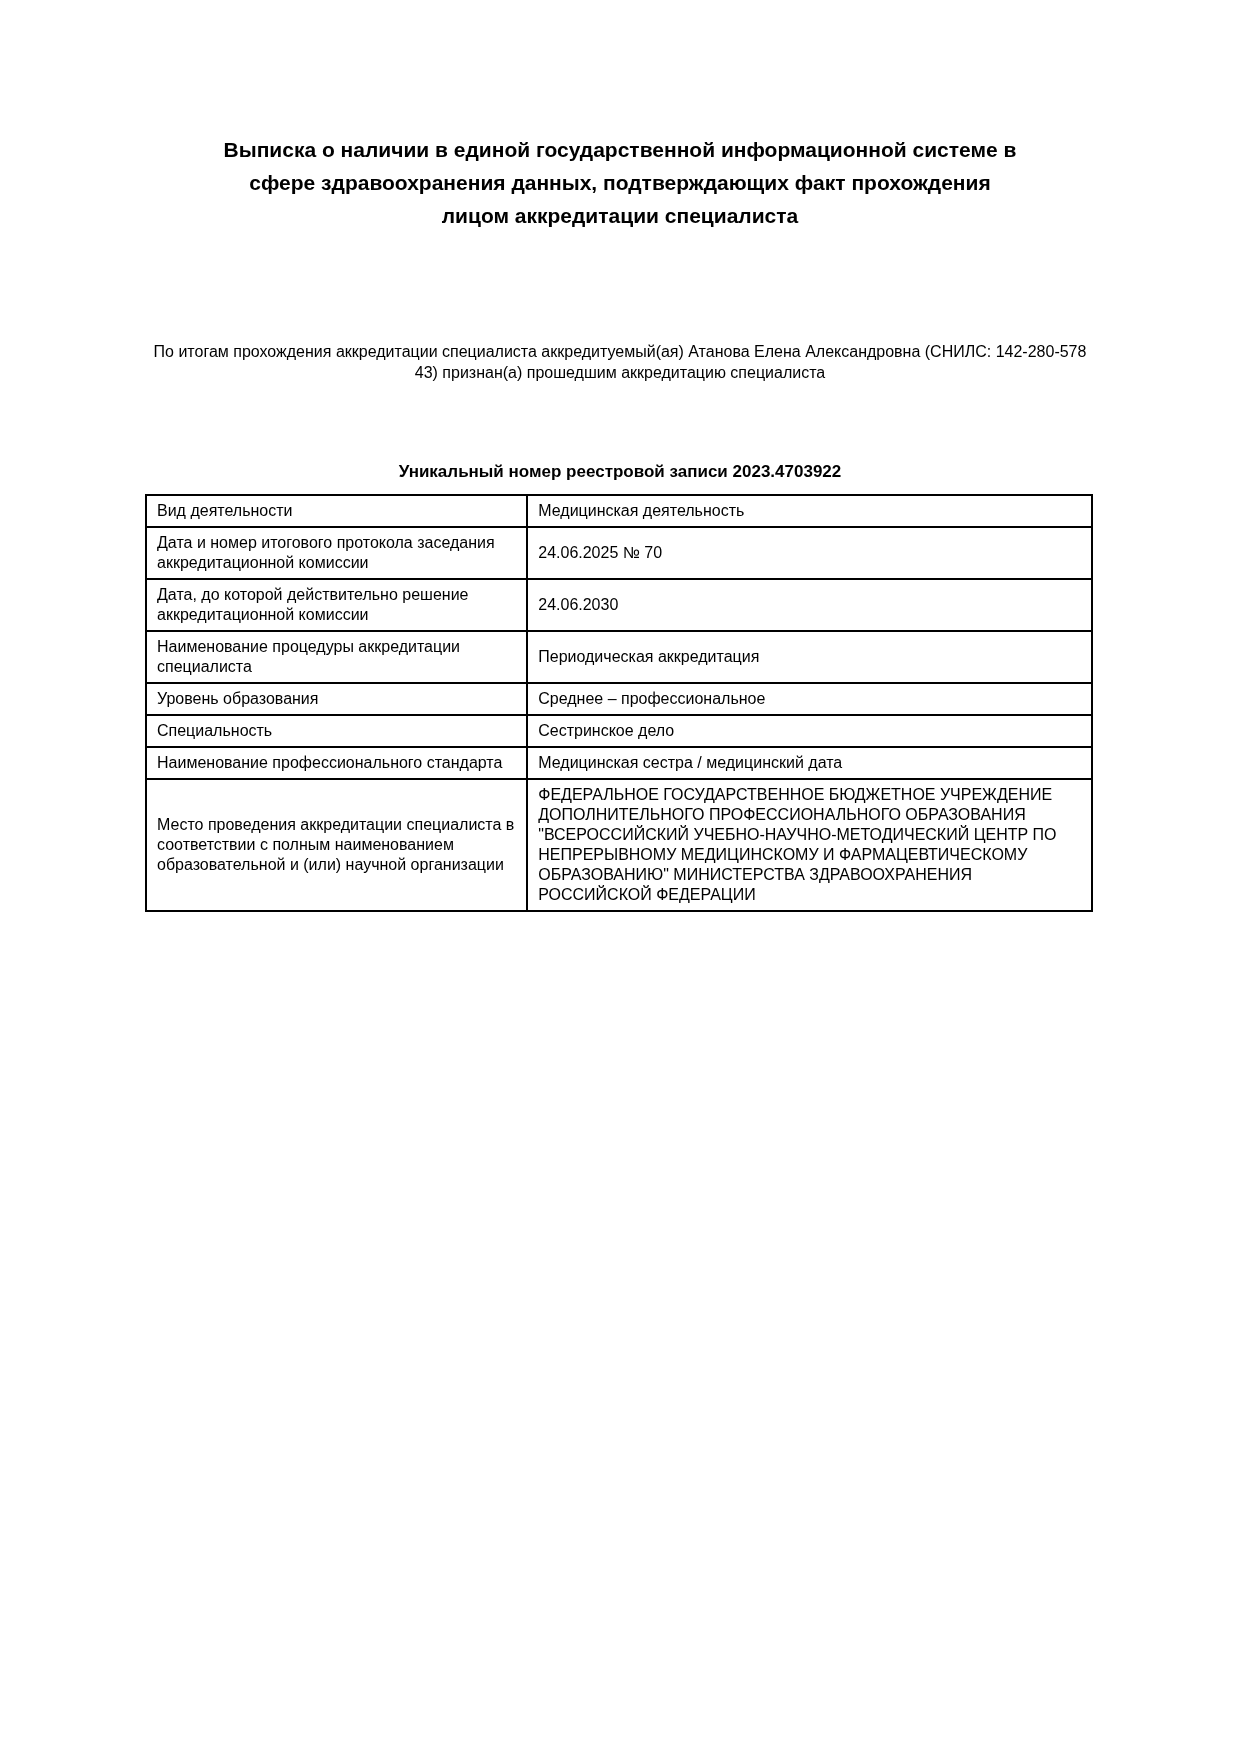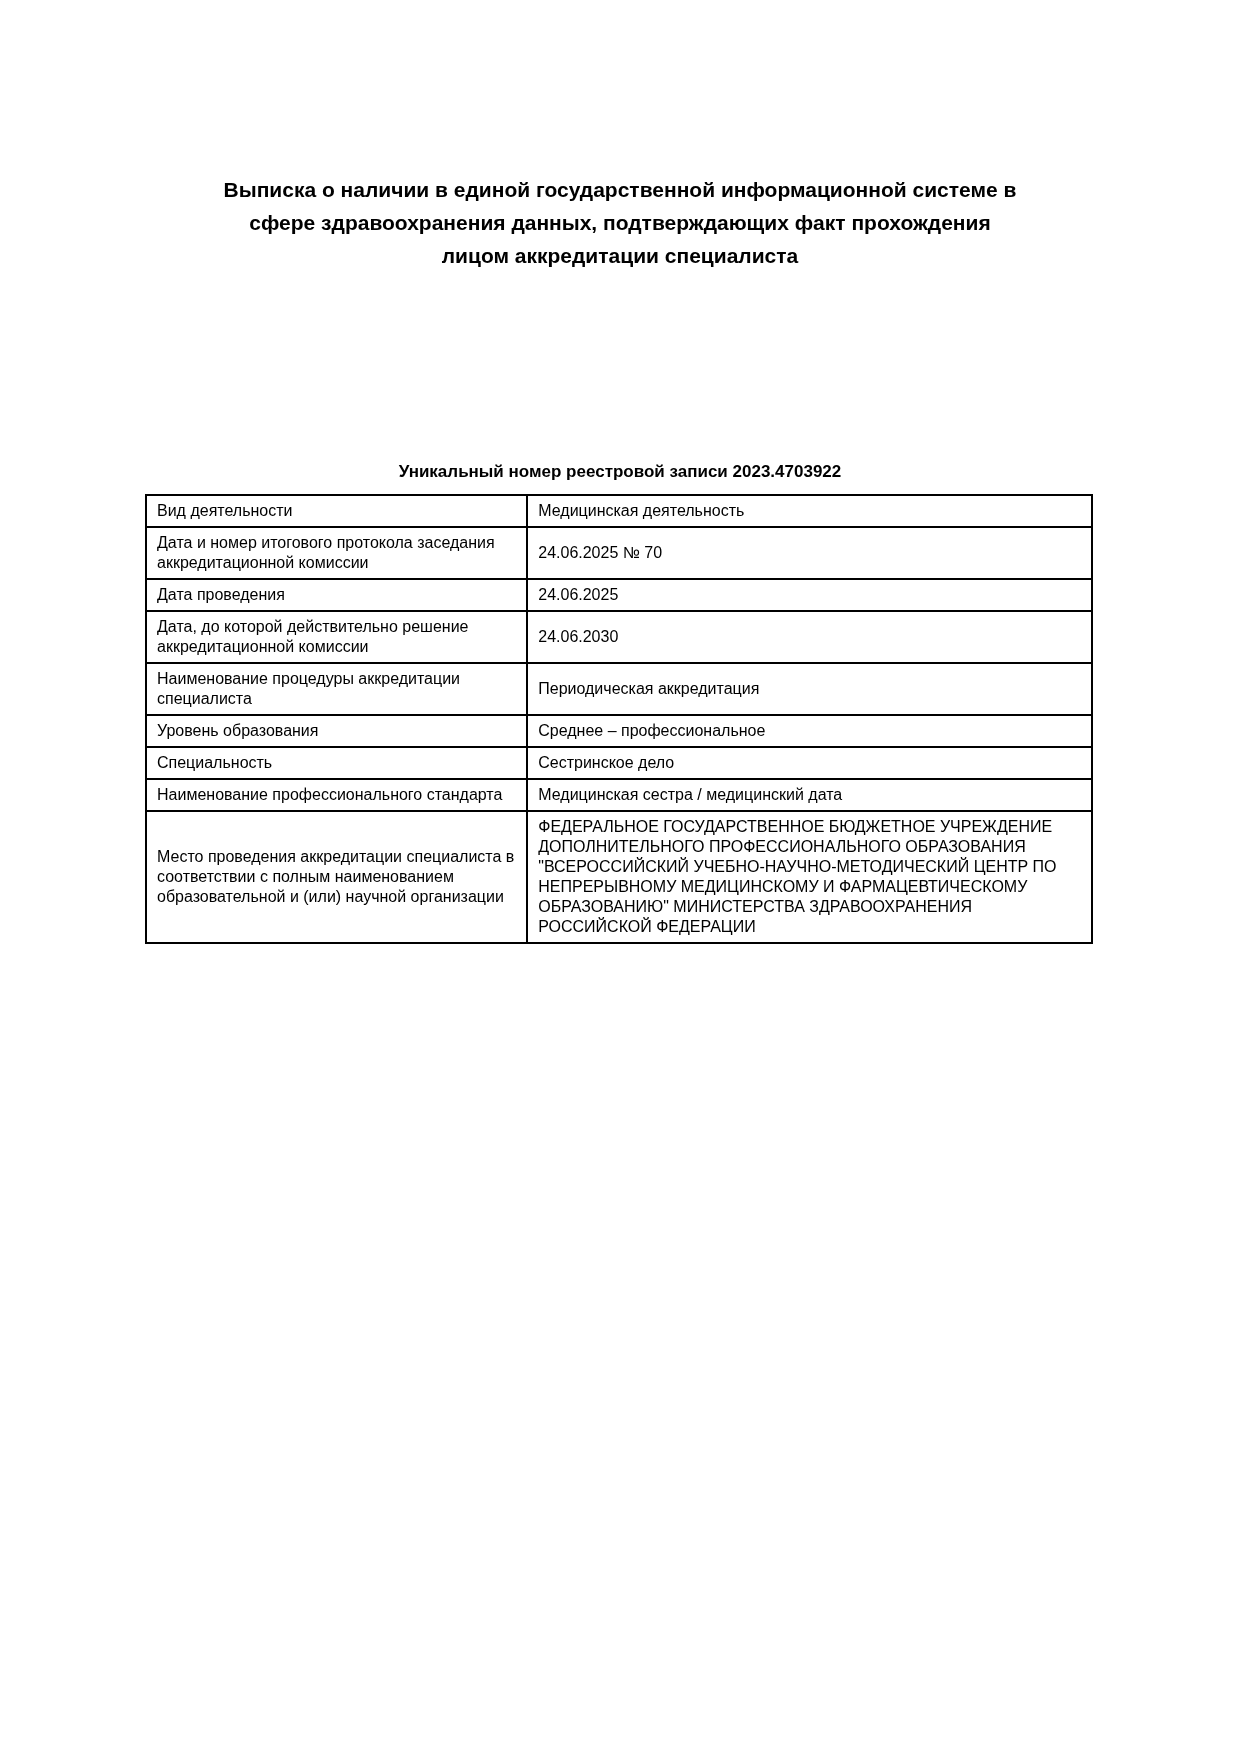--- a/index.html
+++ b/index.html
@@ -15,21 +15,20 @@
   }
   .page-title {
     position: absolute;
     top: 133px;
     left: 0;
     width: 100%;
     text-align: center;
     font-size: 21px;
     font-weight: bold;
     line-height: 33px;
-    margin-top: 40px;
   }
   .page-title .inner {
     display: inline-block;
     max-width: 800px;
   }
   .date-block {
     position: absolute;
     top: 247px;
     left: 714px;
     width: 232px;
@@ -95,37 +94,34 @@
 </head>
 <body>
 
 <div class="page">
 
   <div class="page-title">
     <span class="inner">Выписка о наличии в единой государственной информационной системе в сфере здравоохранения данных, подтверждающих факт прохождения лицом аккредитации специалиста</span>
   </div>
 
 
+  <div class="intro-paragraph">По итогам прохождения аккредитации специалиста аккредитуемый(ая) Атанова Елена Александровна (СНИЛС: 142-280-578 43) признан(а) прошедшим аккредитацию специалиста</div>
 
 
   <div class="registry-heading">Уникальный номер реестровой записи 2023.4703922</div>
 
   <table class="acc-table">
     <tbody>
       <tr>
         <td class="cell-label">Вид деятельности</td>
         <td class="cell-value">Медицинская деятельность</td>
       </tr>
       <tr>
         <td class="cell-label">Дата и номер итогового протокола заседания аккредитационной комиссии</td>
         <td class="cell-value">24.06.2025 № 70</td>
-      </tr>
-      <tr>
-        <td class="cell-label">Дата проведения</td>
-        <td class="cell-value">24.06.2025</td>
       </tr>
       <tr>
         <td class="cell-label">Дата, до которой действительно решение аккредитационной комиссии</td>
         <td class="cell-value">24.06.2030</td>
       </tr>
       <tr>
         <td class="cell-label">Наименование процедуры аккредитации специалиста</td>
         <td class="cell-value">Периодическая аккредитация</td>
       </tr>
       <tr>

